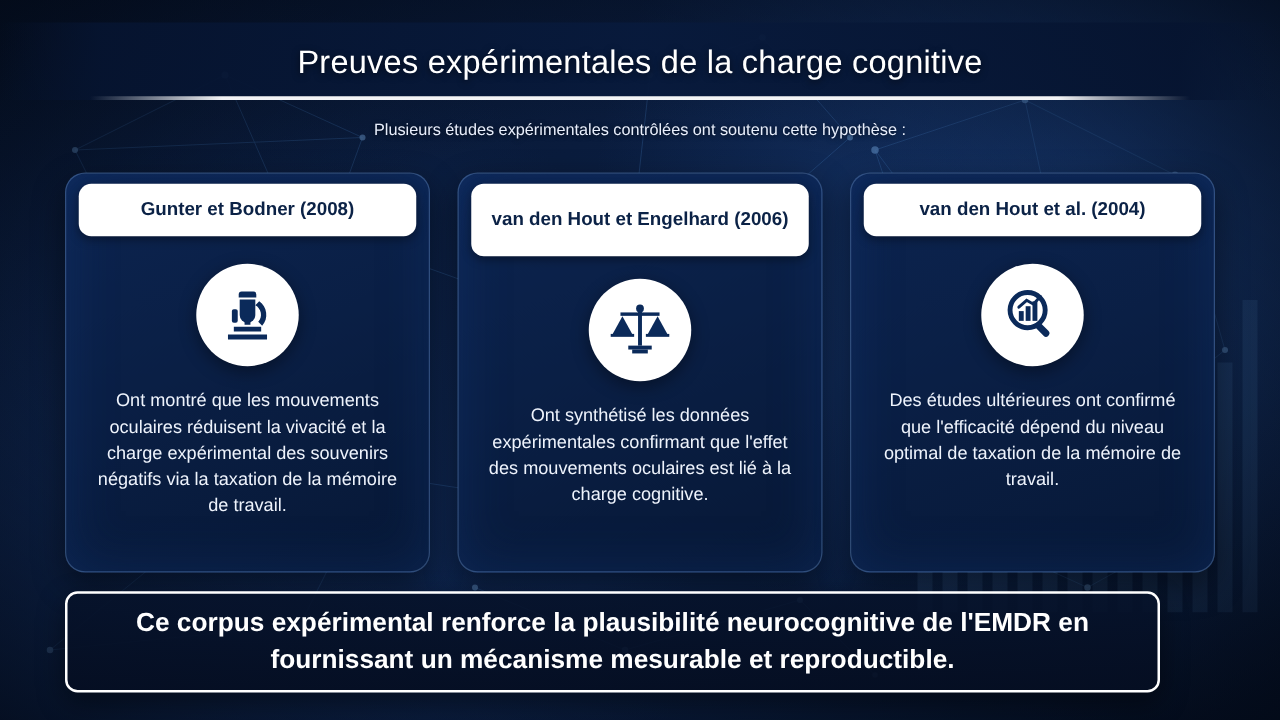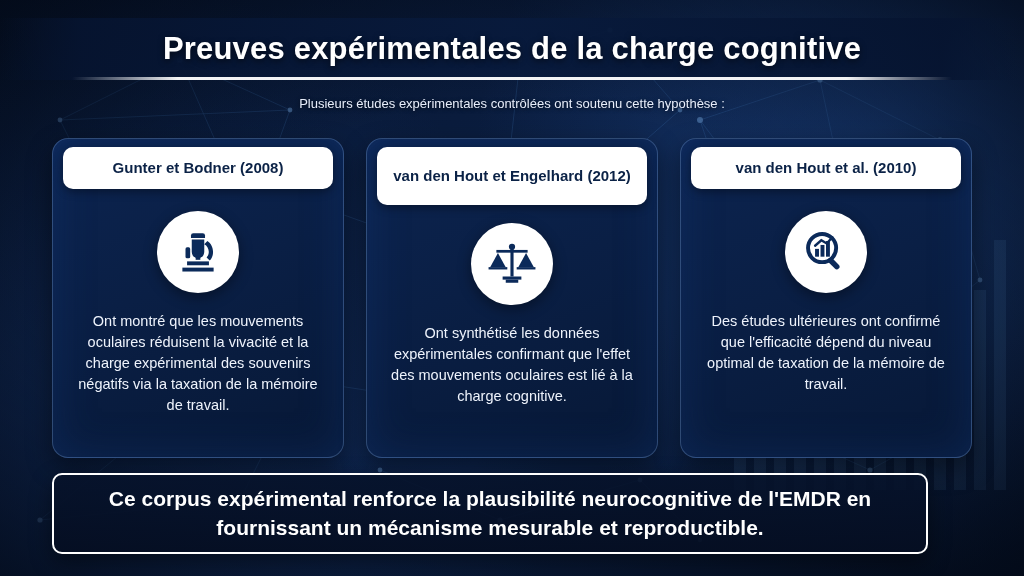--- a/index.html
+++ b/index.html
@@ -39,22 +39,22 @@
   }
   .title-band:after {
     content: "";
     position: absolute; left: 72px; right: 72px; bottom: 0;
     height: 3px;
     background: linear-gradient(90deg, rgba(255,255,255,0) 0%, #ffffff 12%, #ffffff 88%, rgba(255,255,255,0) 100%);
     opacity: .95;
   }
   .title {
     color: #ffffff;
-    font-size: 31px;
-    font-weight: bold;
+    font-size: 26px;
+    font-weight: normal;
     letter-spacing: .2px;
     text-shadow: 0 2px 6px rgba(0,0,0,.6);
     white-space: nowrap;
   }
 
   .subtitle {
     position: absolute;
     top: 96px; left: 0; width: 100%;
     text-align: center;
     color: #e8eefb;
@@ -235,41 +235,41 @@
           <path d="M12 52 h40 v5 h-40 z"></path>
           <path d="M44 18 c8 5 10 18 3 25 l-4-4 c5-5 3-14-3-17 z"></path>
           <rect x="16" y="26" width="6" height="14" rx="2"></rect>
         </svg>
       </div>
       <div class="card-body">Ont montré que les mouvements oculaires réduisent la vivacité et la charge expérimental des souvenirs négatifs via la taxation de la mémoire de travail.</div>
     </div>
 
     <div class="card c2">
       <div class="card-head two-line">
-        <span>van den Hout et Engelhard (2012)</span>
+        <span>van den Hout et Engelhard (2006)</span>
       </div>
       <div class="icon-circle">
         <svg width="50" height="50" viewBox="0 0 64 64" fill="#0b2a5a">
           <rect x="30" y="10" width="4" height="38"></rect>
           <rect x="12" y="14" width="40" height="3.5"></rect>
           <circle cx="32" cy="10" r="4"></circle>
           <rect x="20" y="48" width="24" height="4"></rect>
           <rect x="24" y="52" width="16" height="4"></rect>
           <path d="M14 18 L4 36 h20 z"></path>
           <path d="M50 18 L40 36 h20 z"></path>
           <rect x="2" y="36" width="24" height="3"></rect>
           <rect x="38" y="36" width="24" height="3"></rect>
         </svg>
       </div>
       <div class="card-body">Ont synthétisé les données expérimentales confirmant que l'effet des mouvements oculaires est lié à la charge cognitive.</div>
     </div>
 
     <div class="card c3">
       <div class="card-head">
-        <span>van den Hout et al. (2010)</span>
+        <span>van den Hout et al. (2004)</span>
       </div>
       <div class="icon-circle">
         <svg width="50" height="50" viewBox="0 0 64 64" fill="none">
           <circle cx="27" cy="27" r="18" stroke="#0b2a5a" stroke-width="5"></circle>
           <g fill="#0b2a5a">
             <rect x="18" y="28" width="5" height="10"></rect>
             <rect x="25" y="23" width="5" height="15"></rect>
             <rect x="32" y="18" width="5" height="20"></rect>
           </g>
           <path d="M18 24 L26 17 L33 21 L40 13" stroke="#0b2a5a" stroke-width="3" fill="none" stroke-linecap="round"></path>

